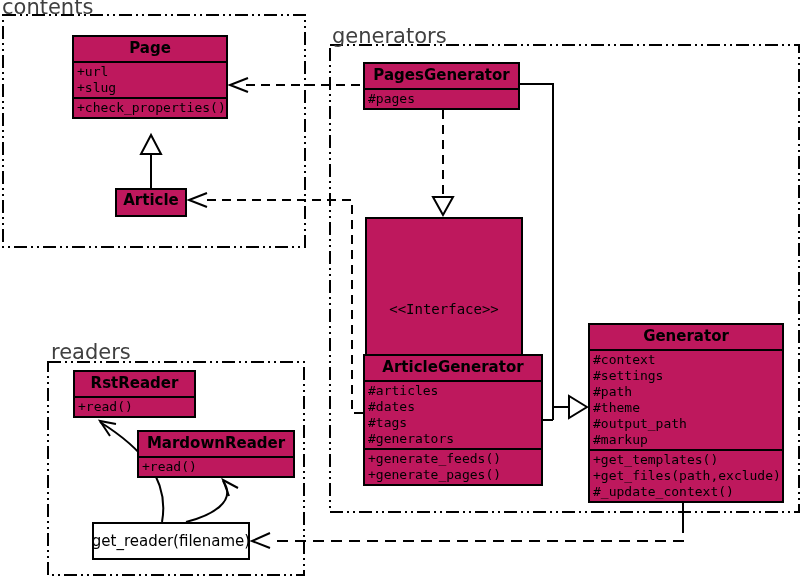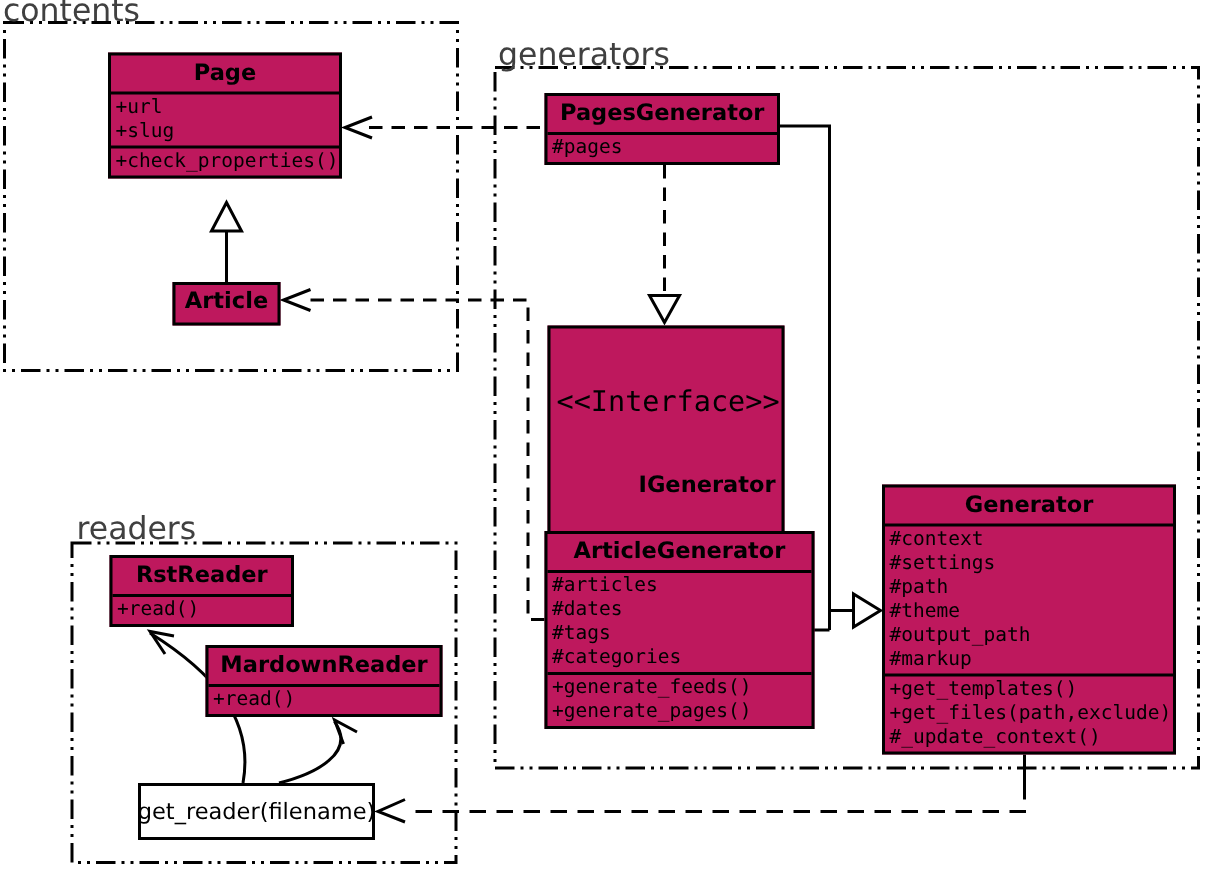--- a/index.html
+++ b/index.html
@@ -4,21 +4,21 @@
 <style>
   html,body{margin:0;padding:0;background:#fff;}
   #canvas{position:relative;width:803px;height:579px;background:#fff;overflow:hidden;
           font-family:"DejaVu Sans",sans-serif;color:#000;}
   #wires{position:absolute;left:0;top:0;width:803px;height:579px;}
   .pkg-label{position:absolute;font-size:21px;line-height:15px;color:#404040;white-space:pre;}
   .cls{position:absolute;border:2px solid #000;background:#be185d;box-sizing:border-box;}
   .cls-title{font-family:"DejaVu Sans",sans-serif;font-weight:bold;font-size:15px;line-height:19px;
              text-align:center;padding:2px 4px 3px 4px;border-bottom:2px solid #000;white-space:pre;}
   .cls-title.no-sep{border-bottom:none;}
-  .stereotype{font-family:"DejaVu Sans Mono",monospace;font-weight:normal;font-size:19px;line-height:16px;}
+  .stereotype{font-family:"DejaVu Sans Mono",monospace;font-weight:normal;font-size:14px;line-height:16px;margin-top:41px;}
   .iface-name{font-weight:bold;font-size:15px;line-height:19px;text-align:right;}
   .sec{padding:1px 0 1px 3px;}
   .sec.methods{border-top:2px solid #000;}
   .member{font-family:"DejaVu Sans Mono",monospace;font-size:13px;line-height:16px;white-space:pre;}
   .plainbox{position:absolute;border:2px solid #000;background:#fff;box-sizing:border-box;
             display:flex;align-items:center;justify-content:center;font-size:15px;white-space:pre;}
 </style>
 </head>
 <body>
 
@@ -126,21 +126,21 @@
       <div class="member">+generate_output()</div>
     </div>
   </div>
 
   <div class="cls" style="left:363px;top:354px;width:180px">
     <div class="cls-title">ArticleGenerator</div>
     <div class="sec attrs">
       <div class="member">#articles</div>
       <div class="member">#dates</div>
       <div class="member">#tags</div>
-      <div class="member">#categories</div>
+      <div class="member">#generators</div>
     </div>
     <div class="sec methods">
       <div class="member">+generate_feeds()</div>
       <div class="member">+generate_pages()</div>
     </div>
   </div>
 
   <div class="cls" style="left:588px;top:323px;width:196px">
     <div class="cls-title">Generator</div>
     <div class="sec attrs">

